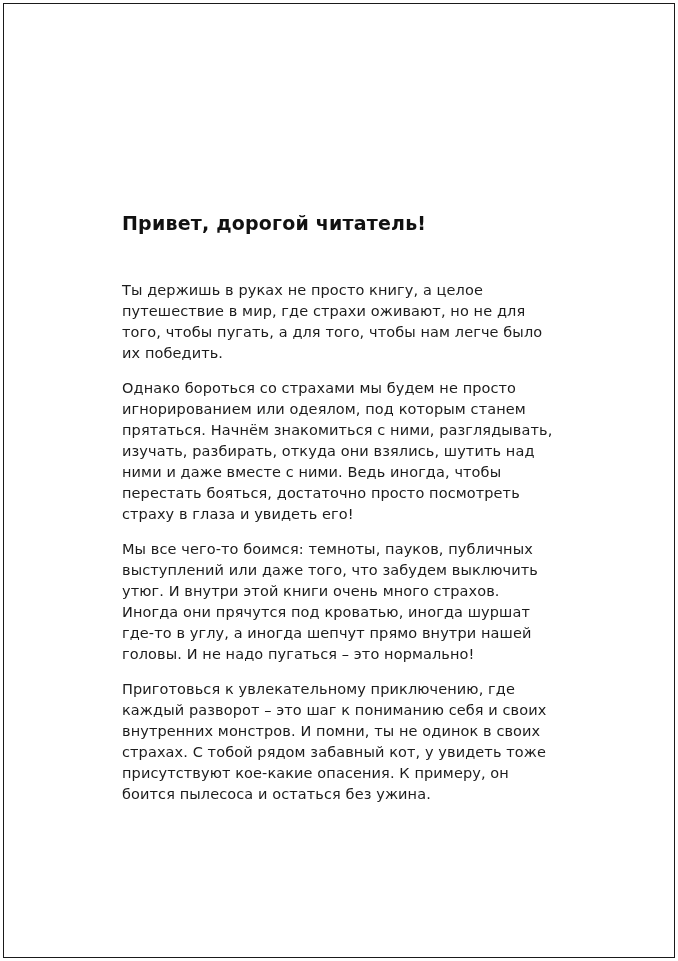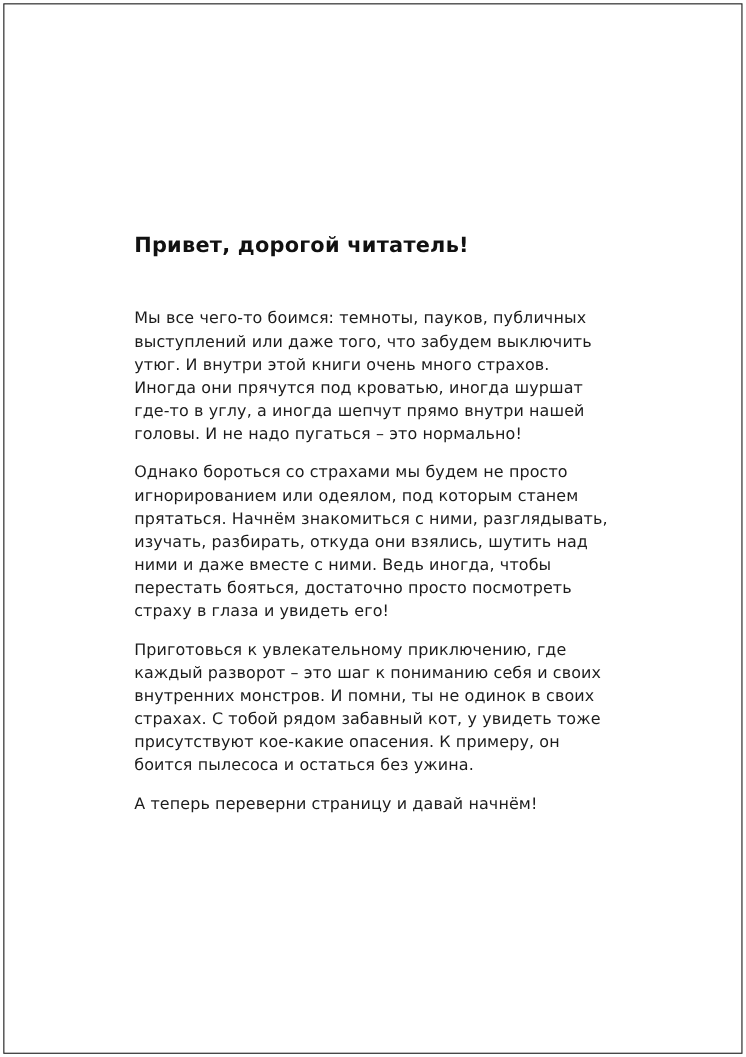--- a/index.html
+++ b/index.html
@@ -51,19 +51,19 @@
   }
 </style>
 </head>
 <body>
 
 <div class="page">
   <div class="page-border"></div>
   <div class="content">
     <h1 class="title">Привет, дорогой читатель!</h1>
     <div class="body-text">
+      <p>Ты держишь в руках не просто книгу, а целое путешествие в мир, где страхи оживают, но не для того, чтобы пугать, а для того, чтобы нам легче было их победить.</p>
+      <p>Однако бороться со страхами мы будем не просто игнорированием или одеялом, под которым станем прятаться. Начнём знакомиться с ними, разглядывать, изучать, разбирать, откуда они взялись, шутить над ними и даже вместе с ними. Ведь иногда, чтобы перестать бояться, достаточно просто посмотреть страху в глаза и увидеть его!</p>
       <p>Мы все чего-то боимся: темноты, пауков, публичных выступлений или даже того, что забудем выключить утюг. И внутри этой книги очень много страхов. Иногда они прячутся под кроватью, иногда шуршат где-то в углу, а иногда шепчут прямо внутри нашей головы. И не надо пугаться – это нормально!</p>
-      <p>Однако бороться со страхами мы будем не просто игнорированием или одеялом, под которым станем прятаться. Начнём знакомиться с ними, разглядывать, изучать, разбирать, откуда они взялись, шутить над ними и даже вместе с ними. Ведь иногда, чтобы перестать бояться, достаточно просто посмотреть страху в глаза и увидеть его!</p>
       <p>Приготовься к увлекательному приключению, где каждый разворот – это шаг к пониманию себя и своих внутренних монстров. И помни, ты не одинок в своих страхах. С тобой рядом забавный кот, у увидеть тоже присутствуют кое-какие опасения. К примеру, он боится пылесоса и остаться без ужина.</p>
-      <p>А теперь переверни страницу и давай начнём!</p>
     </div>
   </div>
 </div>
 
 </body></html>

